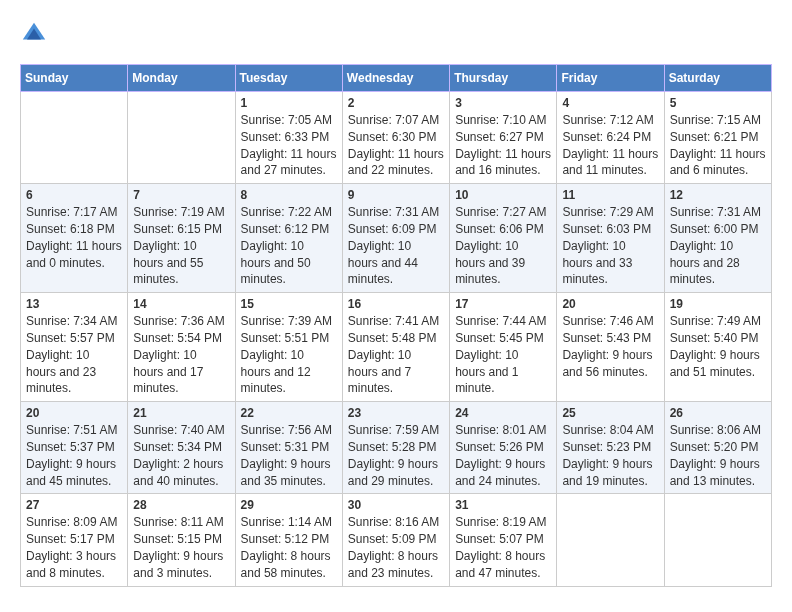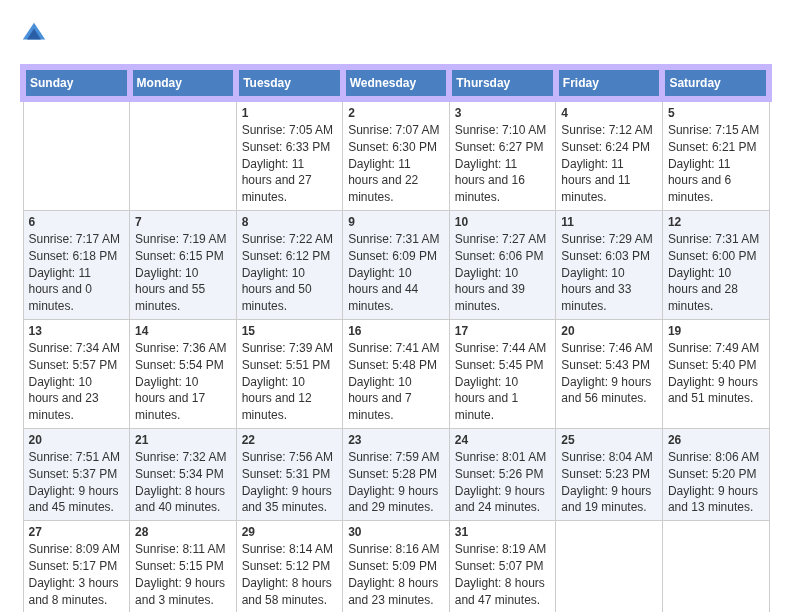--- a/index.html
+++ b/index.html
@@ -49,21 +49,21 @@
       border-collapse: collapse;
       font-size: 11px;
     }
     .calendar th {
       background-color: #4a7fc1;
       color: #fff;
       padding: 6px 4px;
       text-align: left;
       font-size: 12px;
       font-weight: bold;
-      border: 6px solid #c4b5fd;
+      border: 1px solid #c4b5fd;
     }
     .calendar td {
       border: 1px solid #ccc;
       vertical-align: top;
       padding: 4px 5px;
       min-height: 80px;
       height: 90px;
       width: calc(100% / 7);
     }
     .day-number {
@@ -286,23 +286,23 @@
         <span class="day-number">20</span>
         <div class="day-info">
           <span>Sunrise: 7:51 AM</span><br>
           <span>Sunset: 5:37 PM</span><br>
           <span>Daylight: 9 hours and 45 minutes.</span>
         </div>
       </td>
         <td>
         <span class="day-number">21</span>
         <div class="day-info">
-          <span>Sunrise: 7:32 AM</span><br>
+          <span>Sunrise: 7:40 AM</span><br>
           <span>Sunset: 5:34 PM</span><br>
-          <span>Daylight: 8 hours and 40 minutes.</span>
+          <span>Daylight: 2 hours and 40 minutes.</span>
         </div>
       </td>
         <td>
         <span class="day-number">22</span>
         <div class="day-info">
           <span>Sunrise: 7:56 AM</span><br>
           <span>Sunset: 5:31 PM</span><br>
           <span>Daylight: 9 hours and 35 minutes.</span>
         </div>
       </td>
@@ -352,21 +352,21 @@
         <span class="day-number">28</span>
         <div class="day-info">
           <span>Sunrise: 8:11 AM</span><br>
           <span>Sunset: 5:15 PM</span><br>
           <span>Daylight: 9 hours and 3 minutes.</span>
         </div>
       </td>
         <td>
         <span class="day-number">29</span>
         <div class="day-info">
-          <span>Sunrise: 8:14 AM</span><br>
+          <span>Sunrise: 1:14 AM</span><br>
           <span>Sunset: 5:12 PM</span><br>
           <span>Daylight: 8 hours and 58 minutes.</span>
         </div>
       </td>
         <td>
         <span class="day-number">30</span>
         <div class="day-info">
           <span>Sunrise: 8:16 AM</span><br>
           <span>Sunset: 5:09 PM</span><br>
           <span>Daylight: 8 hours and 23 minutes.</span>

